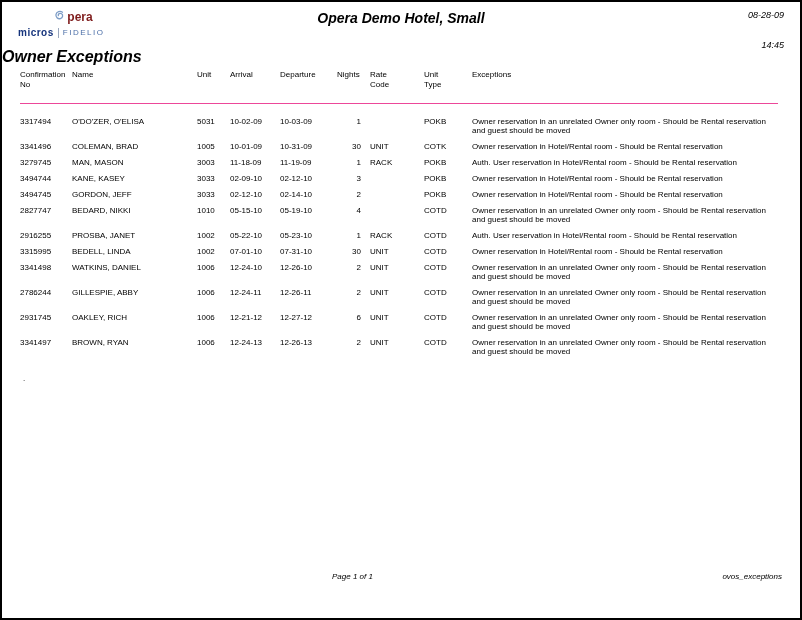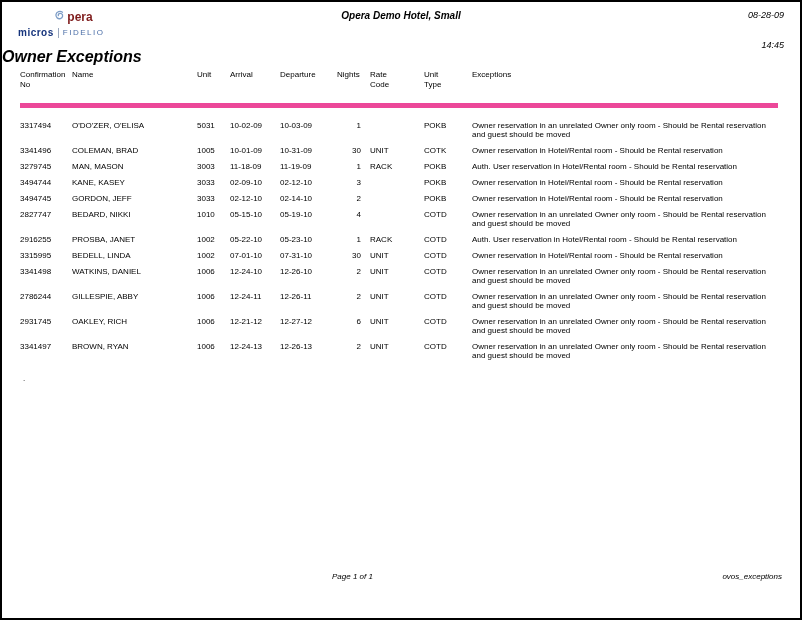--- a/index.html
+++ b/index.html
@@ -8,30 +8,30 @@
   .report { position:relative; width:802px; height:620px; background:#fff; border:2px solid #000; overflow:hidden; }
 
   
   .logo { position:absolute; top:7px; left:16px; width:110px; }
   .logo-brand { display:flex; align-items:center; justify-content:center; gap:1px; color:#7f1d1d; font-size:12px; font-weight:bold; }
   .logo-sub { margin-top:2px; display:flex; align-items:center; gap:4px; }
   .micros { color:#16347c; font-weight:bold; font-size:10px; letter-spacing:0.5px; }
   .logo-divider { width:1px; height:10px; background:#9aa7bd; }
   .fidelio { color:#4c6fa8; font-size:8px; letter-spacing:1.5px; }
 
-  .hotel-title { position:absolute; top:8px; left:0; width:100%; text-align:center; font-size:10px; font-weight:bold; font-style:italic; }
+  .hotel-title { position:absolute; top:8px; left:0; width:100%; text-align:center; font-size:14px; font-weight:bold; font-style:italic; }
   .run-date { position:absolute; top:8px; right:16px; font-size:9px; font-style:italic; }
   .run-time { position:absolute; top:38px; right:16px; font-size:9px; font-style:italic; }
   .report-title { position:absolute; top:46px; left:0; width:100%; text-align:left; font-size:16px; font-weight:bold; font-style:italic; }
 
   
   .table-wrap { position:absolute; top:68px; left:18px; }
   table { border-collapse:collapse; width:758px; table-layout:fixed; }
   th { font-weight:normal; font-size:8px; text-align:left; vertical-align:top; line-height:9.5px;
-       border-bottom:5px solid #ec4899; padding:0 0 14px 0; }
+       border-bottom:1px solid #ec4899; padding:0 0 14px 0; }
   td { font-size:8px; vertical-align:top; line-height:9px; padding:3px 0 4px 0; }
   tbody tr:first-child td { padding-top:13px;margin-left:27px; }
   .c-unit  { padding-left:5px; }
   .c-nights-td { text-align:right; padding-right:2px; }
   .c-rate, .c-utype, .c-exc { padding-left:7px; }
 
   .stray-dot { position:absolute; top:372px; left:21px; font-size:8px; }
   .footer-page { position:absolute; top:570px; left:330px; font-size:8px; font-style:italic; }
   .footer-file { position:absolute; top:570px; right:18px; font-size:8px; font-style:italic; }
 </style>

